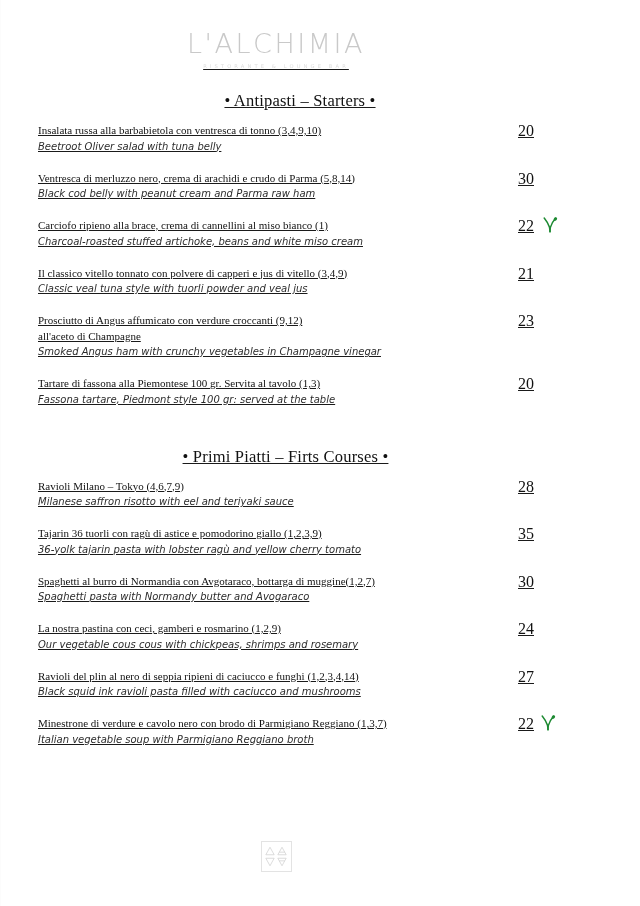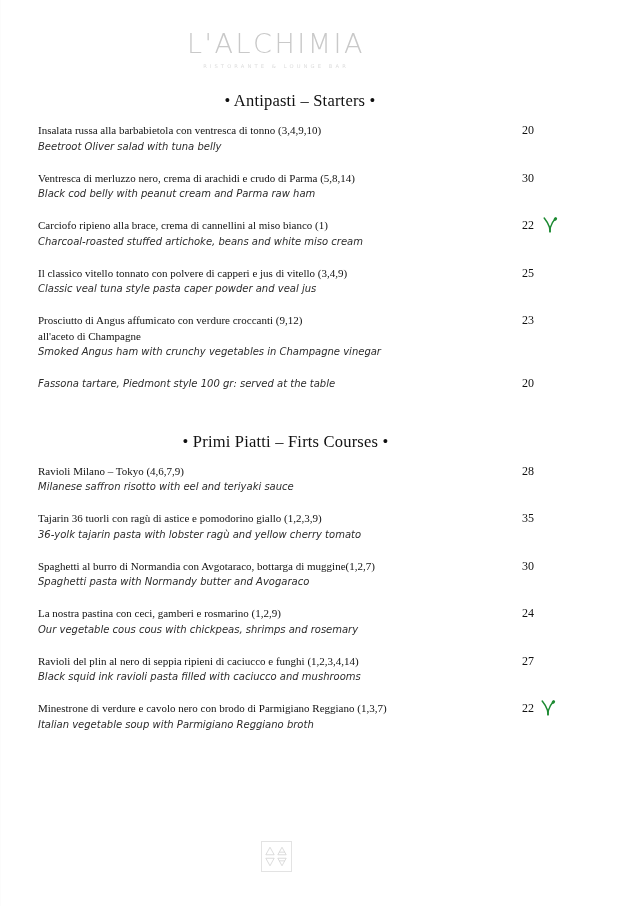--- a/index.html
+++ b/index.html
@@ -14,20 +14,21 @@
     color: #1a1a1a;
     position: relative;
     overflow: hidden;
   }
   .page {
     width: 552px;
     height: 906px;
     position: relative;
     background: #ffffff;
     box-sizing: border-box;
+    text-decoration: underline;
   }
 
   
   .masthead {
     padding-top: 30px;
     text-align: center;
   }
   .logo-wordmark {
     display: inline-block;
     font-family: "DejaVu Sans", sans-serif;
@@ -91,21 +92,21 @@
     font-family: "DejaVu Sans", sans-serif;
     font-style: italic;
     font-size: 10px;
     line-height: 14px;
     color: #2b2b2b;
     margin-top: 1px;
     white-space: nowrap;
   }
   .price {
     font-family: "Liberation Serif", serif;
-    font-size: 12px;
+    font-size: 16px;
     line-height: 15.5px;
     color: #111111;
     text-align: right;
     flex: 0 0 auto;
     margin-left: 10px;
   }
   
   .menu-item.align-col .item-names { width: 430px; max-width: none; }
   .menu-item.align-col .price { width: 22px; }
 
@@ -201,38 +202,39 @@
               <path d="M2.2 2.0 C2.2 2.0 6.2 7.0 7.4 11.0 C7.9 12.9 8.0 15.8 8.0 15.8" fill="none" stroke="#1d8a32" stroke-width="1.5" stroke-linecap="round"></path>
               <path d="M13.6 2.2 C13.6 2.2 9.6 6.6 8.4 11.4 C8.0 13.2 8.0 15.8 8.0 15.8" fill="none" stroke="#1d8a32" stroke-width="1.5" stroke-linecap="round"></path>
               <path d="M13.3 1.2 C15.0 1.0 15.5 2.2 14.9 3.6 C14.3 4.9 12.6 5.2 11.9 4.6 C11.3 4.0 11.8 1.5 13.3 1.2 Z" fill="#1d8a32"></path>
             </svg>
           </span>
         </li>
         <li class="menu-item align-col">
           <div class="item-row">
             <div class="item-names">
               <div class="name-line">Il classico vitello tonnato con polvere di capperi e jus di vitello (3,4,9)</div>
-              <div class="desc">Classic veal tuna style pasta caper powder and veal jus</div>
-            </div>
-            <div class="price">25</div>
+              <div class="desc">Classic veal tuna style with tuorli powder and veal jus</div>
+            </div>
+            <div class="price">21</div>
           </div>
         </li>
         <li class="menu-item align-col">
           <div class="item-row">
             <div class="item-names">
               <div class="name-line">Prosciutto di Angus affumicato con verdure croccanti (9,12)</div>
               <div class="name-line">all'aceto di Champagne</div>
               <div class="desc">Smoked Angus ham with crunchy vegetables in Champagne vinegar</div>
             </div>
             <div class="price">23</div>
           </div>
         </li>
         <li class="menu-item align-col">
           <div class="item-row">
             <div class="item-names">
+              <div class="name-line">Tartare di fassona alla Piemontese 100 gr. Servita al tavolo (1,3)</div>
               <div class="desc">Fassona tartare, Piedmont style 100 gr: served at the table</div>
             </div>
             <div class="price">20</div>
           </div>
         </li>
       </ul>
       <div class="section-heading section-primi">• Primi Piatti – Firts Courses •</div>
       <ul class="menu-list">
         <li class="menu-item align-col">
           <div class="item-row">

